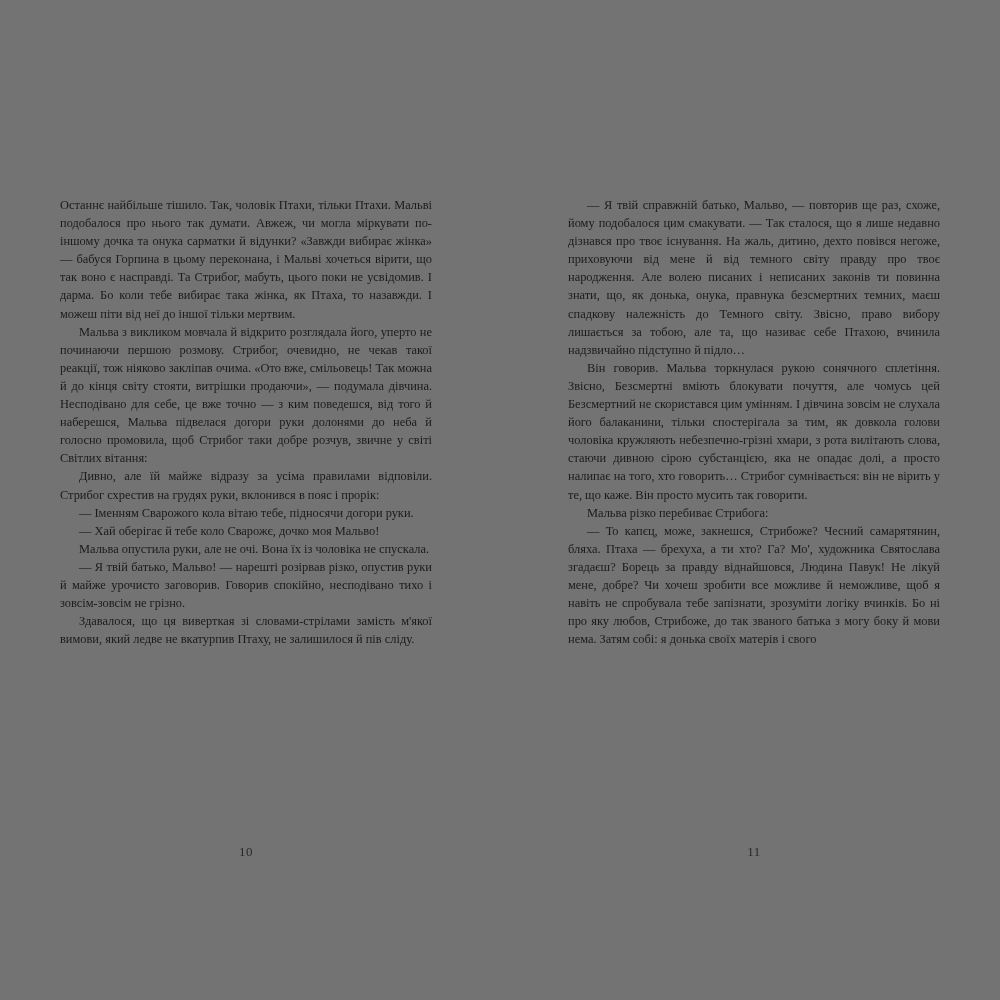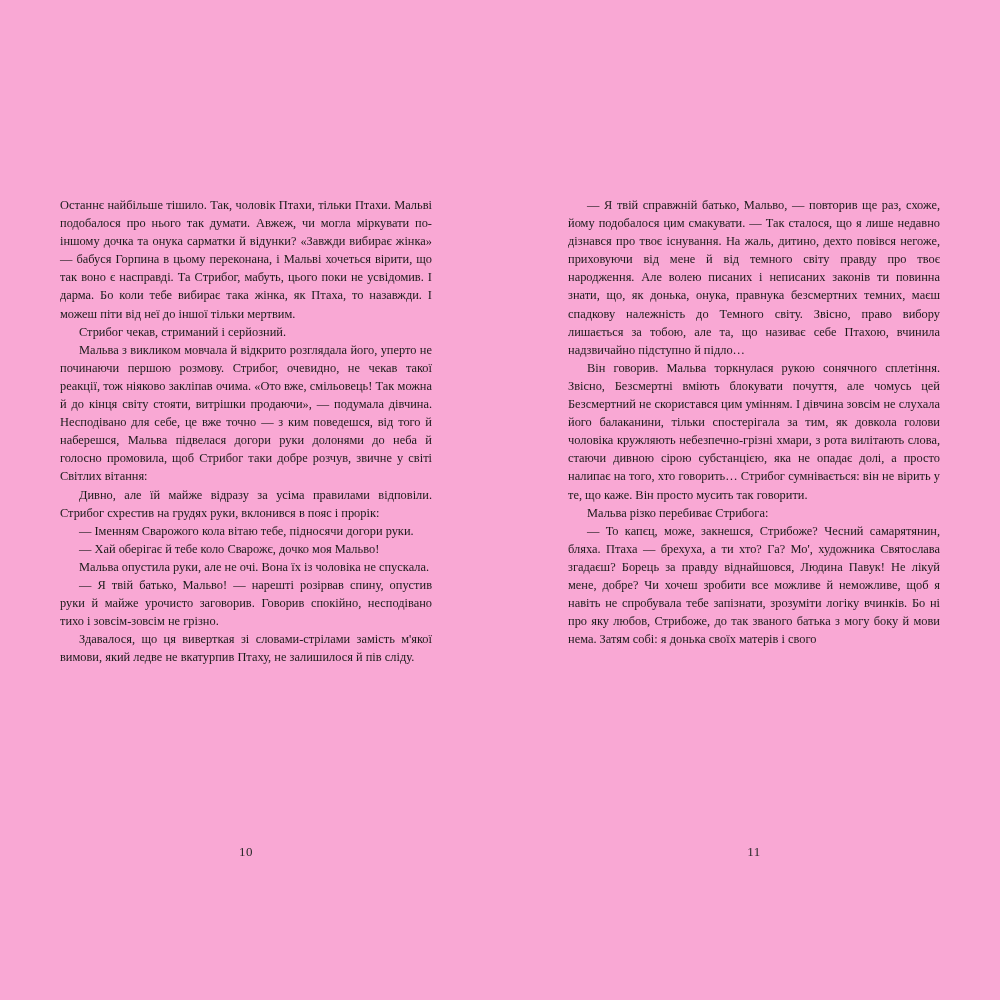--- a/index.html
+++ b/index.html
@@ -11,21 +11,21 @@
   }
   body {
     font-family: "Liberation Serif", serif;
   }
   .book-spread {
     position: absolute;
     left: 0;
     top: 0;
     width: 1000px;
     height: 1000px;
-    background: #f9a8d4;
+    background: #737373;
   }
   .page {
     position: absolute;
     top: 196px;
     width: 372px;
     height: 640px;
   }
   .page-left { left: 60px; }
   .page-right { left: 568px; }
 
@@ -60,27 +60,26 @@
   .page-right .folio { left: 0; }
 </style>
 </head>
 <body>
 
 <div class="book-spread">
 
   <div class="page page-left">
     <div class="page-body">
       <p class="para noindent">Останнє найбільше тішило. Так, чоловік Птахи, тільки Птахи. Мальві подобалося про нього так думати. Авжеж, чи могла міркувати по-іншому дочка та онука сарматки й відунки? «Завжди вибирає жінка» — бабуся Горпина в цьому переконана, і Мальві хочеться вірити, що так воно є насправді. Та Стрибог, мабуть, цього поки не усвідомив. І дарма. Бо коли тебе вибирає така жінка, як Птаха, то назавжди. І можеш піти від неї до іншої тільки мертвим.</p>
-      <p class="para">Стрибог чекав, стриманий і серйозний.</p>
       <p class="para">Мальва з викликом мовчала й відкрито розглядала його, уперто не починаючи першою розмову. Стрибог, очевидно, не чекав такої реакції, тож ніяково закліпав очима. «Ото вже, смільовець! Так можна й до кінця світу стояти, витрішки продаючи», — подумала дівчина. Несподівано для себе, це вже точно — з ким поведешся, від того й наберешся, Мальва підвелася догори руки долонями до неба й голосно промовила, щоб Стрибог таки добре розчув, звичне у світі Світлих вітання:</p>
       <p class="para">Дивно, але їй майже відразу за усіма правилами відповіли. Стрибог схрестив на грудях руки, вклонився в пояс і прорік:</p>
       <p class="para dialogue">— Іменням Сварожого кола вітаю тебе, підносячи догори руки.</p>
       <p class="para dialogue">— Хай оберігає й тебе коло Сварожє, дочко моя Мальво!</p>
       <p class="para">Мальва опустила руки, але не очі. Вона їх із чоловіка не спускала.</p>
-      <p class="para dialogue">— Я твій батько, Мальво! — нарешті розірвав спину, опустив руки й майже урочисто заговорив. Говорив спокійно, несподівано тихо і зовсім-зовсім не грізно.</p>
+      <p class="para dialogue">— Я твій батько, Мальво! — нарешті розірвав різко, опустив руки й майже урочисто заговорив. Говорив спокійно, несподівано тихо і зовсім-зовсім не грізно.</p>
       <p class="para">Здавалося, що ця виверткая зі словами-стрілами замість м'якої вимови, який ледве не вкатурпив Птаху, не залишилося й пів сліду.</p>
     </div>
     <div class="folio">10</div>
   </div>
 
   <div class="page page-right">
     <div class="page-body">
       <p class="para dialogue">— Я твій справжній батько, Мальво, — повторив ще раз, схоже, йому подобалося цим смакувати. — Так сталося, що я лише недавно дізнався про твоє існування. На жаль, дитино, дехто повівся негоже, приховуючи від мене й від темного світу правду про твоє народження. Але волею писаних і неписаних законів ти повинна знати, що, як донька, онука, правнука безсмертних темних, маєш спадкову належність до Темного світу. Звісно, право вибору лишається за тобою, але та, що називає себе Птахою, вчинила надзвичайно підступно й підло…</p>
       <p class="para">Він говорив. Мальва торкнулася рукою сонячного сплетіння. Звісно, Безсмертні вміють блокувати почуття, але чомусь цей Безсмертний не скористався цим умінням. І дівчина зовсім не слухала його балаканини, тільки спостерігала за тим, як довкола голови чоловіка кружляють небезпечно-грізні хмари, з рота вилітають слова, стаючи дивною сірою субстанцією, яка не опадає долі, а просто налипає на того, хто говорить… Стрибог сумнівається: він не вірить у те, що каже. Він просто мусить так говорити.</p>
       <p class="para">Мальва різко перебиває Стрибога:</p>

